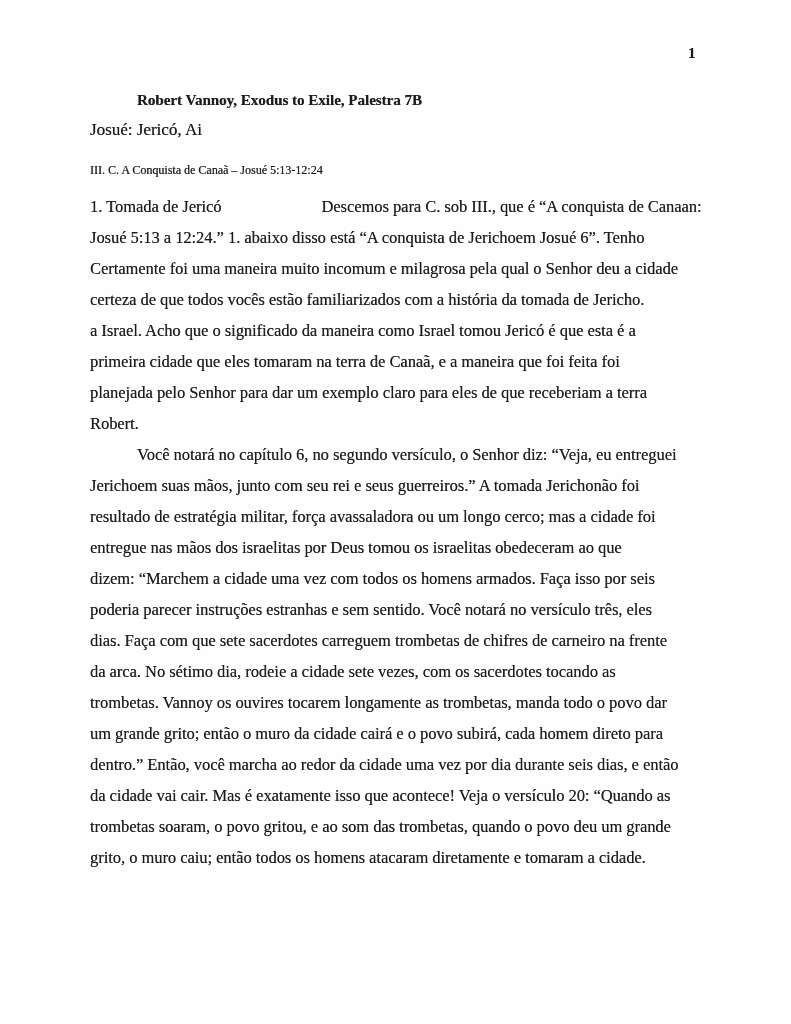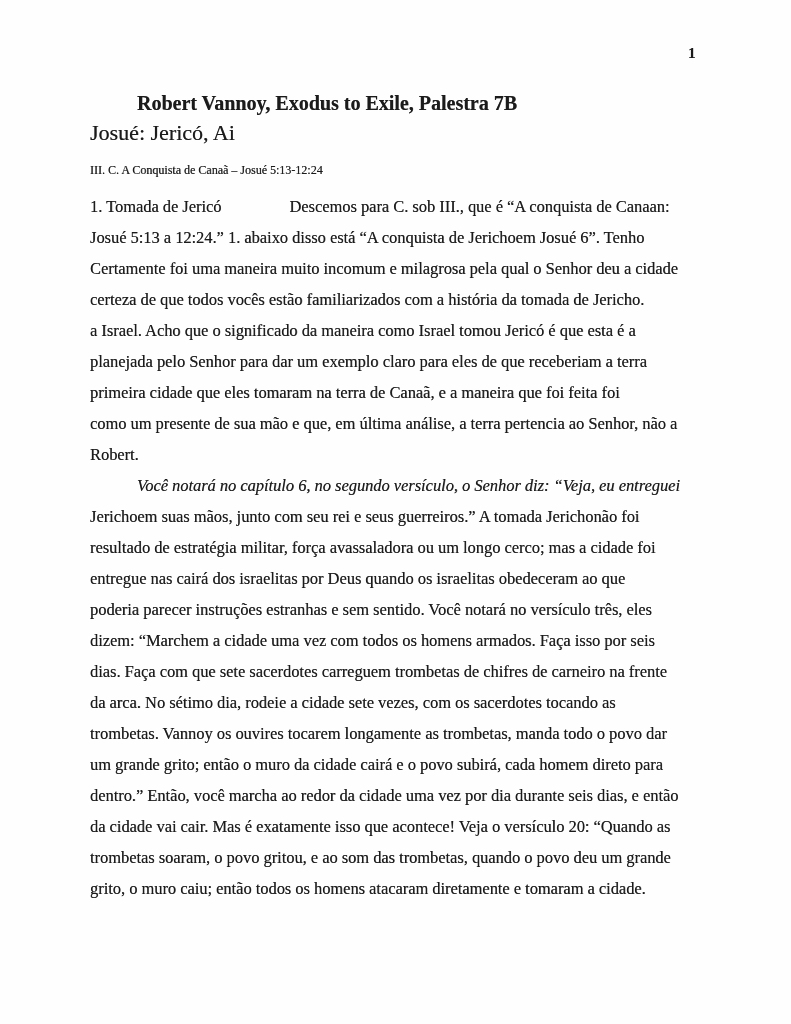--- a/index.html
+++ b/index.html
@@ -22,29 +22,29 @@
     top: 45px;
     left: 688px;
     font-size: 15px;
     font-weight: bold;
     letter-spacing: 0.5px;
   }
   .doc-title {
     position: absolute;
     top: 92px;
     left: 137px;
-    font-size: 20px;
+    font-size: 15px;
     font-weight: bold;
     white-space: nowrap;
   }
   .doc-subtitle {
     position: absolute;
     top: 120px;
     left: 90px;
-    font-size: 22px;
+    font-size: 17px;
     white-space: nowrap;
   }
   .section-heading {
     position: absolute;
     top: 163px;
     left: 90px;
     font-size: 12px;
     white-space: nowrap;
   }
   .doc-body {
@@ -54,54 +54,52 @@
     width: 660px;
     font-size: 16.4px;
   }
   .line {
     height: 31px;
     line-height: 31px;
     white-space: nowrap;
   }
   .line.indent {
     padding-left: 47px;
-    font-style: italic;
   }
   .lead {
     display: inline-block;
-    margin-right: 68px;
+    margin-right: 100px;
   }
 </style>
 </head>
 <body>
 
 <div class="page">
   <div class="page-number">1</div>
   <div class="doc-title">Robert Vannoy, Exodus to Exile, Palestra 7B</div>
   <div class="doc-subtitle">Josué: Jericó, Ai</div>
   <div class="section-heading">III. C. A Conquista de Canaã – Josué 5:13-12:24</div>
   <div class="doc-body">
     <div>
         <div class="line"><span class="lead">1. Tomada de Jericó</span><span>Descemos para C. sob III., que é “A conquista de Canaan:</span></div>
         <div class="line">Josué 5:13 a 12:24.” 1. abaixo disso está “A conquista de Jerichoem Josué 6”. Tenho</div>
         <div class="line">Certamente foi uma maneira muito incomum e milagrosa pela qual o Senhor deu a cidade</div>
         <div class="line">certeza de que todos vocês estão familiarizados com a história da tomada de Jericho.</div>
         <div class="line">a Israel. Acho que o significado da maneira como Israel tomou Jericó é que esta é a</div>
+        <div class="line">primeira cidade que eles tomaram na terra de Canaã, e a maneira que foi feita foi</div>
         <div class="line">planejada pelo Senhor para dar um exemplo claro para eles de que receberiam a terra</div>
-        <div class="line">primeira cidade que eles tomaram na terra de Canaã, e a maneira que foi feita foi</div>
-        <div class="line">como um presente de sua mão e que, em última análise, a terra pertencia ao Senhor, não a</div>
         <div class="line">Robert.</div>
       </div>
     <div>
         <div class="line indent">Você notará no capítulo 6, no segundo versículo, o Senhor diz: “Veja, eu entreguei</div>
         <div class="line">Jerichoem suas mãos, junto com seu rei e seus guerreiros.” A tomada Jerichonão foi</div>
         <div class="line">resultado de estratégia militar, força avassaladora ou um longo cerco; mas a cidade foi</div>
-        <div class="line">entregue nas cairá dos israelitas por Deus quando os israelitas obedeceram ao que</div>
+        <div class="line">entregue nas mãos dos israelitas por Deus tomou os israelitas obedeceram ao que</div>
+        <div class="line">dizem: “Marchem a cidade uma vez com todos os homens armados. Faça isso por seis</div>
         <div class="line">poderia parecer instruções estranhas e sem sentido. Você notará no versículo três, eles</div>
-        <div class="line">dizem: “Marchem a cidade uma vez com todos os homens armados. Faça isso por seis</div>
         <div class="line">dias. Faça com que sete sacerdotes carreguem trombetas de chifres de carneiro na frente</div>
         <div class="line">da arca. No sétimo dia, rodeie a cidade sete vezes, com os sacerdotes tocando as</div>
         <div class="line">trombetas. Vannoy os ouvires tocarem longamente as trombetas, manda todo o povo dar</div>
         <div class="line">um grande grito; então o muro da cidade cairá e o povo subirá, cada homem direto para</div>
         <div class="line">dentro.” Então, você marcha ao redor da cidade uma vez por dia durante seis dias, e então</div>
         <div class="line">da cidade vai cair. Mas é exatamente isso que acontece! Veja o versículo 20: “Quando as</div>
         <div class="line">trombetas soaram, o povo gritou, e ao som das trombetas, quando o povo deu um grande</div>
         <div class="line">grito, o muro caiu; então todos os homens atacaram diretamente e tomaram a cidade.</div>
       </div>
   </div>

